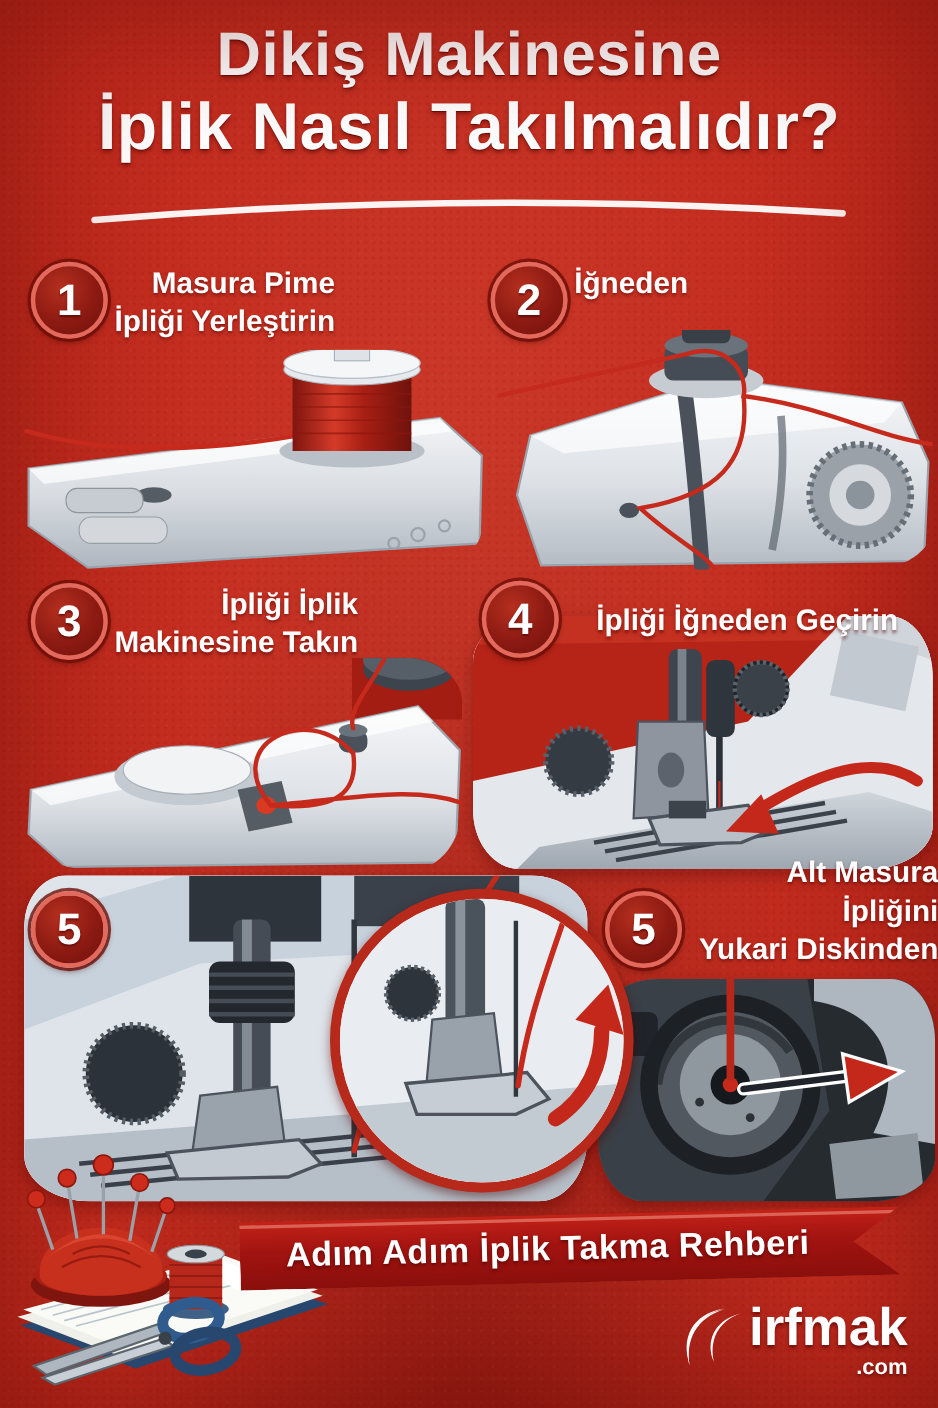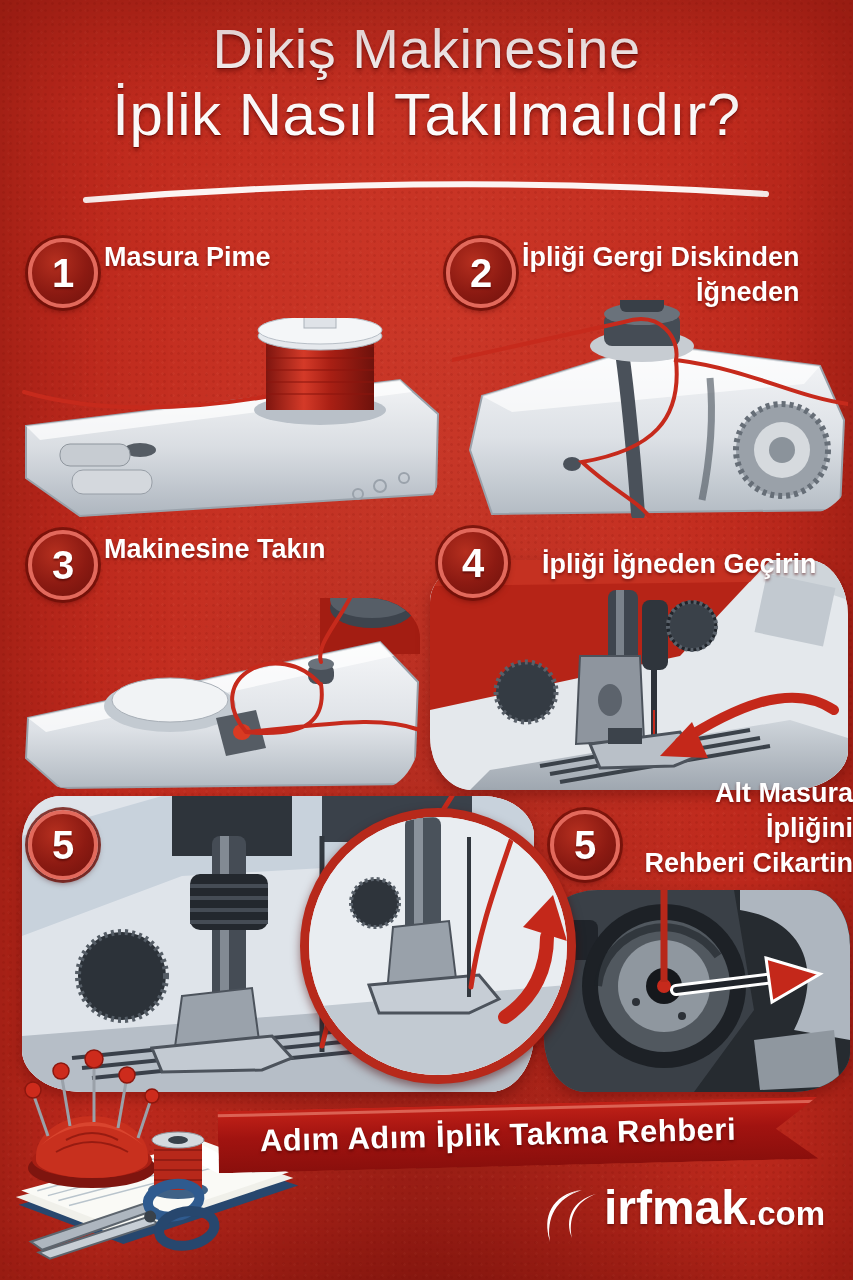--- a/index.html
+++ b/index.html
@@ -13,21 +13,21 @@
   #poster .texture{position:absolute;inset:0;pointer-events:none;opacity:.5;
     background-image:
       radial-gradient(rgba(120,10,5,.25) 1px, transparent 1.6px),
       radial-gradient(rgba(255,160,140,.10) 1px, transparent 1.6px);
     background-size:7px 7px,11px 11px;background-position:0 0,3px 5px;}
   #poster .vignette{position:absolute;inset:0;pointer-events:none;
     box-shadow:inset 0 0 140px rgba(90,5,0,.55);}
 
   
   .title{position:absolute;left:0;top:18px;width:100%;text-align:center;color:#fff;
-    font-weight:400;letter-spacing:.5px;
+    font-weight:700;letter-spacing:.5px;
     text-shadow:0 3px 4px rgba(80,0,0,.5), 0 1px 0 rgba(120,10,0,.8);}
   .title .l1{font-size:56px;line-height:1.1;}
   .title .l2{font-size:60px;line-height:1.15;}
   .title-swoosh{position:absolute;left:76px;top:180px;width:700px;height:26px;}
 
   
   .badge{position:absolute;width:62px;height:62px;border-radius:50%;
     background:radial-gradient(circle at 38% 32%, #b52f1f 0%, #8c1a12 55%, #6f120c 100%);
     border:4px solid #e2695c;box-shadow:0 0 0 3px rgba(110,15,8,.8),0 3px 6px rgba(60,0,0,.5);
     color:#fff;font-size:40px;font-weight:800;display:flex;align-items:center;justify-content:center;
@@ -54,43 +54,44 @@
     display:flex;align-items:center;justify-content:center;}
   .ribbon:before{content:"";position:absolute;left:0;top:3px;width:100%;height:3px;
     background:rgba(255,180,160,.45);}
   .ribbon .txt{color:#fff;font-weight:800;font-size:31px;letter-spacing:.5px;
     padding-right:40px;text-shadow:0 2px 3px rgba(70,0,0,.6);}
 
   
   .logo{position:absolute;right:28px;bottom:26px;z-index:7;color:#fff;
     display:flex;align-items:flex-start;text-shadow:0 2px 3px rgba(70,0,0,.55);}
   .logo .swoosh{width:64px;height:70px;margin-right:2px;}
-  .logo .words{display:flex;flex-direction:row;align-items:flex-end;}
+  .logo .words{display:flex;flex-direction:column;align-items:flex-end;}
   .logo .name{font-size:48px;font-weight:800;line-height:1;}
-  .logo .tld{font-size:33px;font-weight:700;line-height:1.1;}
+  .logo .tld{font-size:20px;font-weight:700;line-height:1.1;}
 </style>
 </head>
 <body>
 
 <div id="poster">
   <div class="texture"></div>
 
   <div class="title">
     <div class="l1">Dikiş Makinesine</div>
     <div class="l2">İplik Nasıl Takılmalıdır?</div>
   </div>
   <svg class="title-swoosh" viewBox="0 0 700 26">
     <path d="M10,20 Q350,-8 690,14" fill="none" stroke="#ffffff" stroke-width="6" stroke-linecap="round" opacity="0.95"></path>
   </svg>
 
   <div class="badge" style="left:28px;top:238px;">
     <span>1</span>
   </div>
   <div class="step-label" style="left:104px;top:240px;">
     <div>Masura Pime</div>
+    <div>İpliği Yerleştirin</div>
   </div>
   <div class="panel blob-a" style="left:20px;top:318px;width:422px;height:200px;background:transparent;box-shadow:none;">
     <svg width="422" height="200" viewBox="0 0 422 200">
       <defs>
         <linearGradient id="deck1" x1="0" y1="0" x2="0" y2="1">
           <stop offset="0" stop-color="#f3f4f6"></stop>
             <stop offset=".5" stop-color="#d9dde2"></stop>
             <stop offset="1" stop-color="#aeb6bf"></stop>
         </linearGradient>
         <linearGradient id="spool1" x1="0" y1="0" x2="1" y2="0">
@@ -127,21 +128,20 @@
       <ellipse cx="300" cy="12" rx="62" ry="14" fill="#f4f6f8" stroke="#b7bec6"></ellipse>
       <rect x="284" y="-22" width="32" height="32" fill="#dfe3e8" stroke="#aab1b9"></rect>
       <ellipse cx="300" cy="-22" rx="16" ry="6" fill="#c3cad1"></ellipse>
     </svg>
   </div>
 
   <div class="badge" style="left:446px;top:238px;">
     <span>2</span>
   </div>
   <div class="step-label" style="left:522px;top:240px;">
-    <div>İpliği Gergi Diskinden</div>
     <div>İğneden</div>
   </div>
   <div class="panel blob-b" style="left:452px;top:300px;width:396px;height:218px;background:transparent;box-shadow:none;">
     <svg width="396" height="218" viewBox="0 0 396 218">
       <defs>
         <linearGradient id="body2" x1="0" y1="0" x2="0" y2="1">
           <stop offset="0" stop-color="#f6f7f9"></stop>
             <stop offset=".55" stop-color="#dde1e6"></stop>
             <stop offset="1" stop-color="#b4bcc4"></stop>
         </linearGradient>
@@ -170,20 +170,21 @@
 
       <path d="M0,60 L172,22 M172,22 C210,10 228,40 224,60 C300,70 340,96 396,104" fill="none" stroke="#c62a1c" stroke-width="4" stroke-linecap="round"></path>
       <path d="M224,60 C230,120 200,150 130,162 C160,190 190,204 198,218" fill="none" stroke="#c62a1c" stroke-width="4" stroke-linecap="round"></path>
     </svg>
   </div>
 
   <div class="badge" style="left:28px;top:530px;">
     <span>3</span>
   </div>
   <div class="step-label" style="left:104px;top:532px;">
+    <div>İpliği İplik</div>
     <div>Makinesine Takın</div>
   </div>
   <div class="panel blob-a" style="left:20px;top:598px;width:400px;height:192px;background:transparent;box-shadow:none;">
     <svg width="400" height="192" viewBox="0 0 400 192">
       <defs>
         <linearGradient id="deck3" x1="0" y1="0" x2="0" y2="1">
           <stop offset="0" stop-color="#f5f6f8"></stop>
             <stop offset=".6" stop-color="#dde1e6"></stop>
             <stop offset="1" stop-color="#b2bac2"></stop>
         </linearGradient>
@@ -318,21 +319,21 @@
       <path d="M196,200 C226,180 238,150 238,120" fill="none" stroke="#c4281a" stroke-width="14" stroke-linecap="round"></path>
       <path d="M214,110 L244,78 L258,124 Z" fill="#c4281a"></path>
     </svg>
   </div>
 
   <div class="badge" style="left:550px;top:810px;">
     <span>5</span>
   </div>
   <div class="step-label" style="left:626px;top:776px;">
     <div>Alt Masura İpliğini</div>
-    <div>Rehberi Cikartin</div>
+    <div>Yukari Diskinden</div>
   </div>
   <div class="panel blob-b" style="left:544px;top:890px;width:306px;height:202px;background:#32373d;">
     <svg width="306" height="202" viewBox="0 0 306 202">
       <rect width="306" height="202" fill="#3a4047"></rect>
       <path d="M190,0 L306,0 L306,202 L150,202 L210,120 Z" fill="#262b30"></path>
       <path d="M196,20 C260,30 280,80 250,140 L306,150 L306,0 L196,0 Z" fill="#aeb6bf"></path>
       <path d="M210,150 L290,140 L296,196 L216,200 Z" fill="#8f979f"></path>
       <rect x="10" y="30" width="44" height="40" rx="8" fill="#20242a"></rect>
 
       <circle cx="120" cy="96" r="82" fill="#1d2126"></circle>

